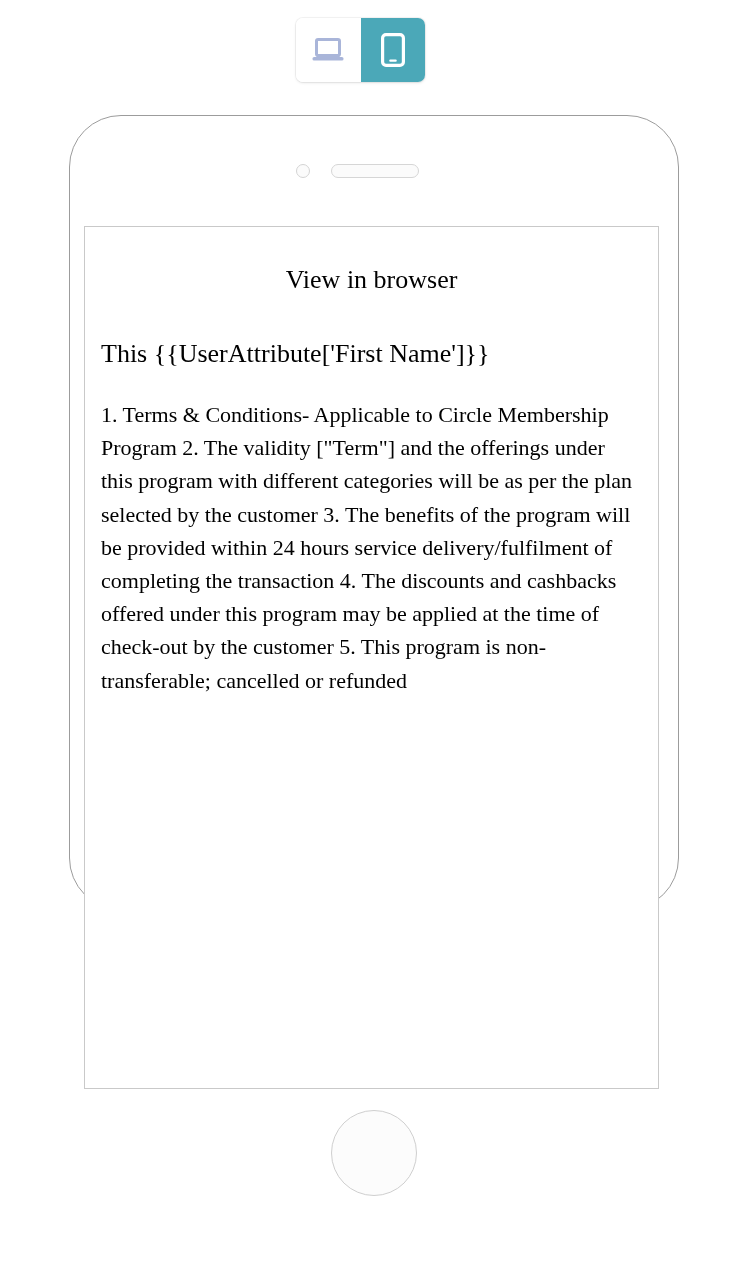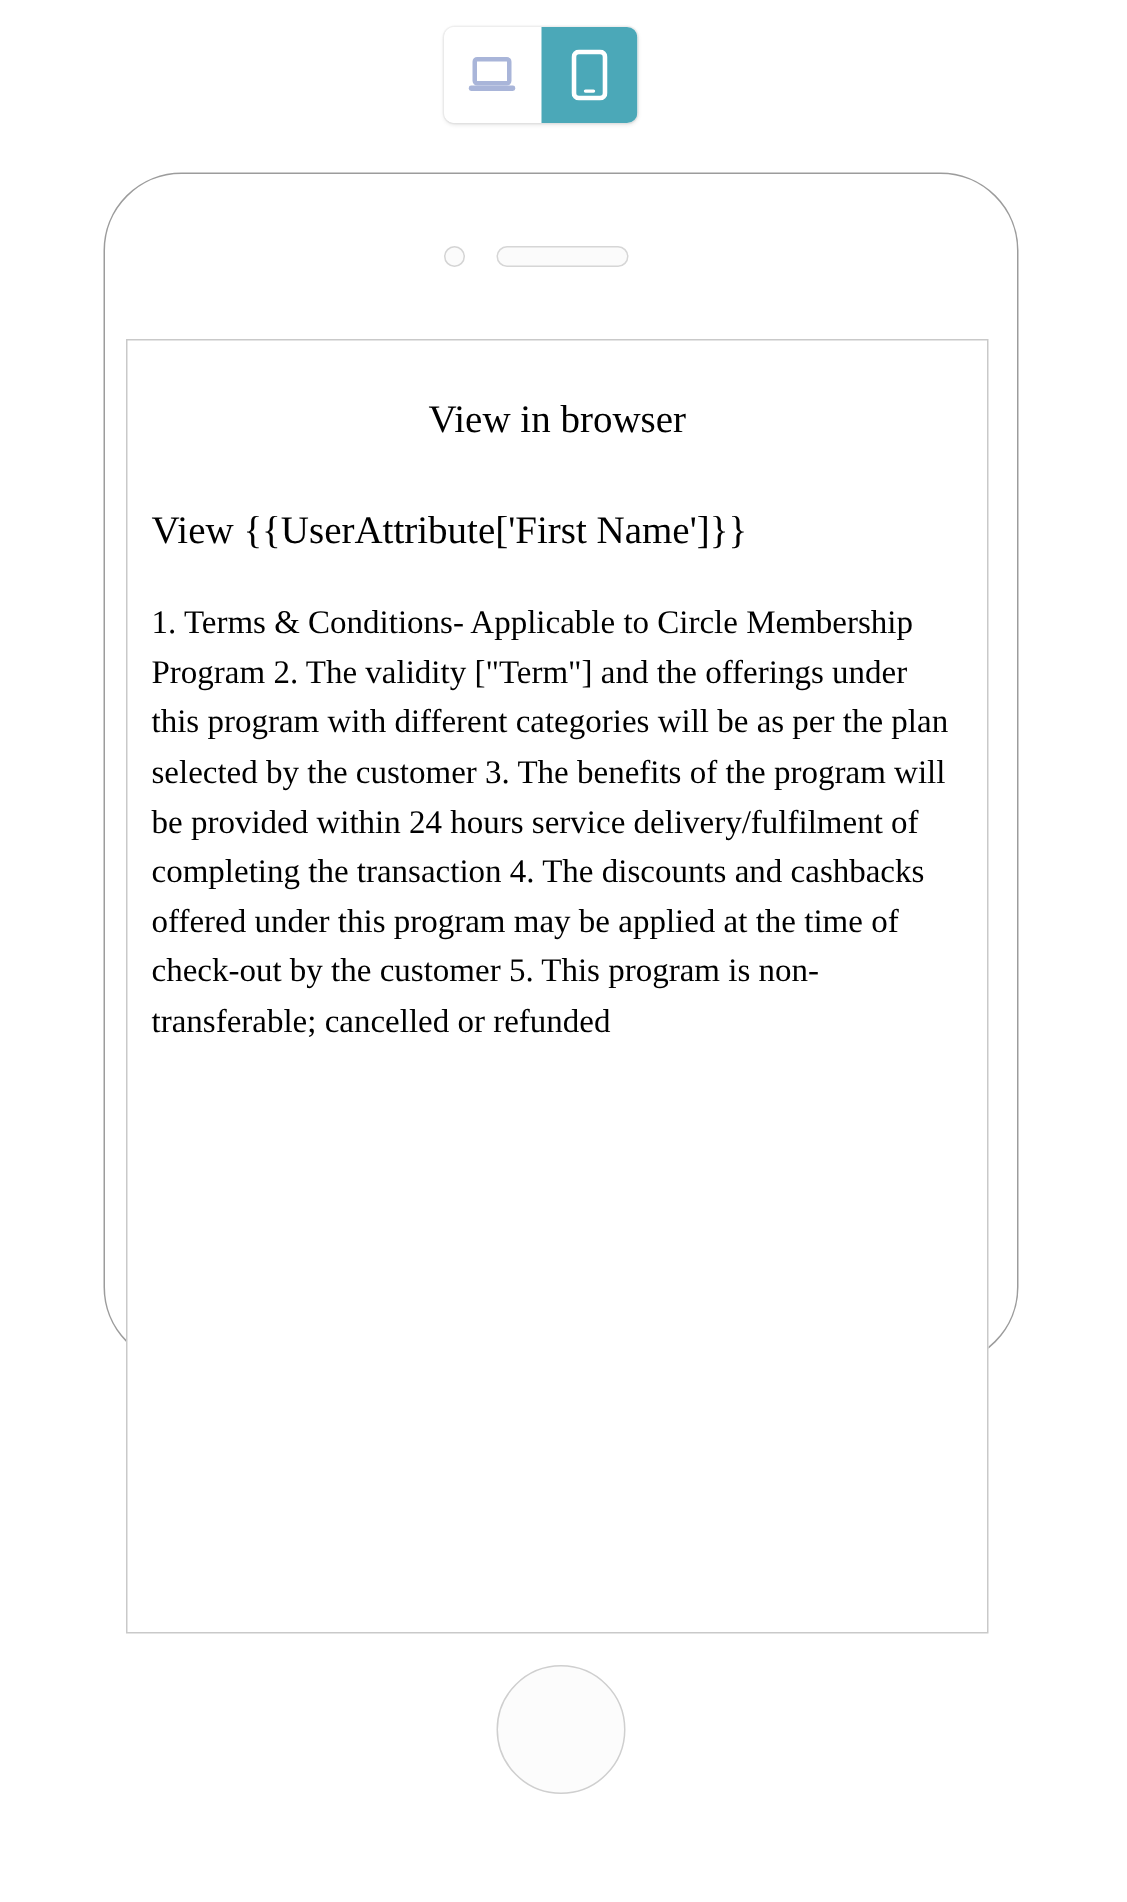--- a/index.html
+++ b/index.html
@@ -155,21 +155,21 @@
 <div id="phone-frame">
 
   <div id="phone-camera"></div>
   <div id="phone-speaker"></div>
 
   <div id="email-screen">
     <div id="email-body">
 
       <p id="view-in-browser">View in browser</p>
 
-      <p id="greeting-line">View {{UserAttribute['First Name']}}</p>
+      <p id="greeting-line">This {{UserAttribute['First Name']}}</p>
 
       <p id="terms-paragraph">1. Terms &amp; Conditions- Applicable to Circle Membership Program 2. The validity ["Term"] and the offerings under this program with different categories will be as per the plan selected by the customer 3. The benefits of the program will be provided within 24 hours service delivery/fulfilment of completing the transaction 4. The discounts and cashbacks offered under this program may be applied at the time of check-out by the customer 5. This program is non-transferable; cancelled or refunded</p>
 
     </div>
   </div>
 
   <div id="phone-home-button"></div>
 
 </div>
 

